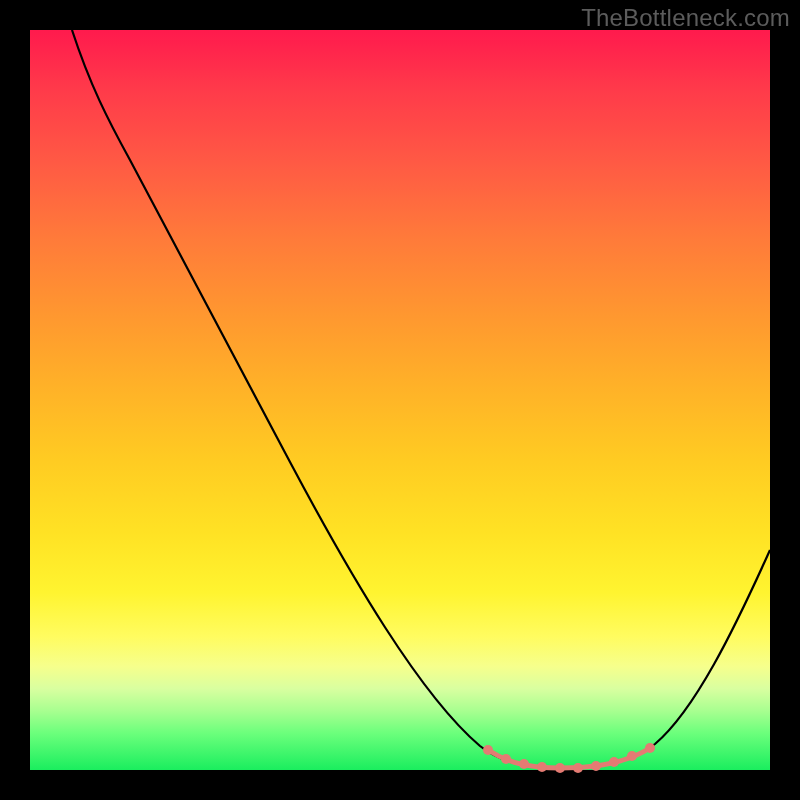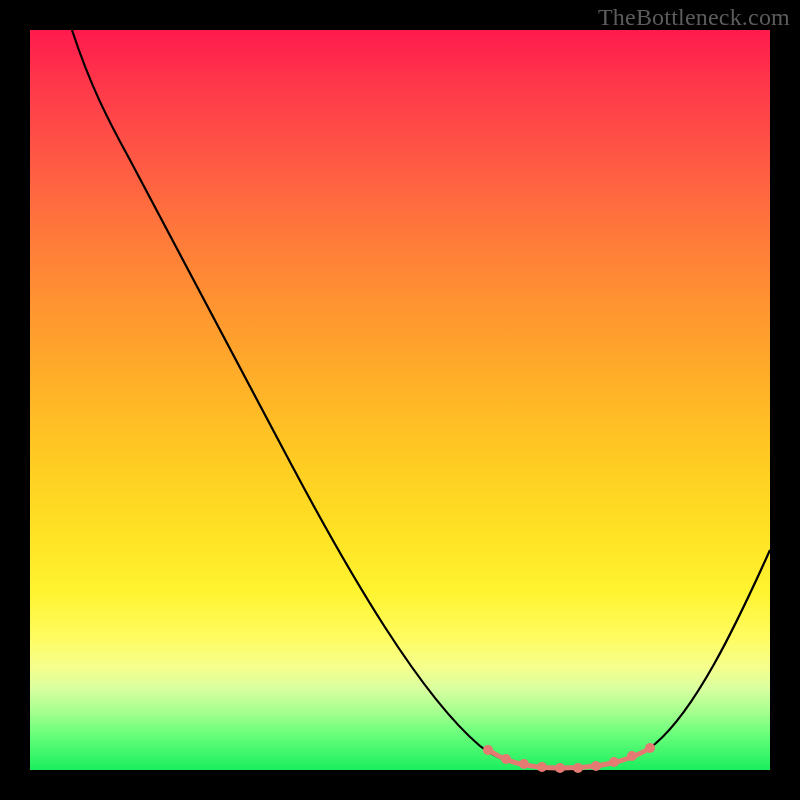--- a/index.html
+++ b/index.html
@@ -13,21 +13,21 @@
   .outer {
     position: relative;
     width: 800px;
     height: 800px;
     background: #000;
   }
   .watermark {
     position: absolute;
     top: 4px;
     right: 10px;
-    font-family: Liberation Serif, serif;
+    font-family: Liberation Sans, sans-serif;
     font-size: 24px;
     font-weight: 500;
     color: #5c5c5c;
     letter-spacing: 0.2px;
     z-index: 5;
   }
   .plot-area {
     position: absolute;
     left: 30px;
     top: 30px;

